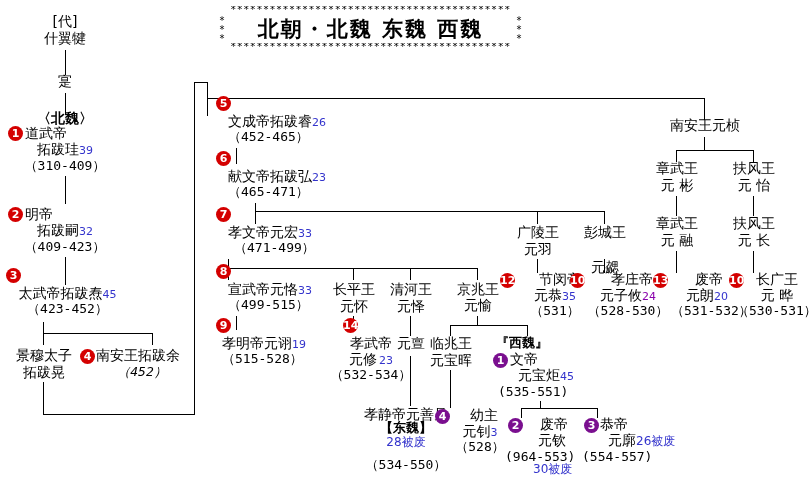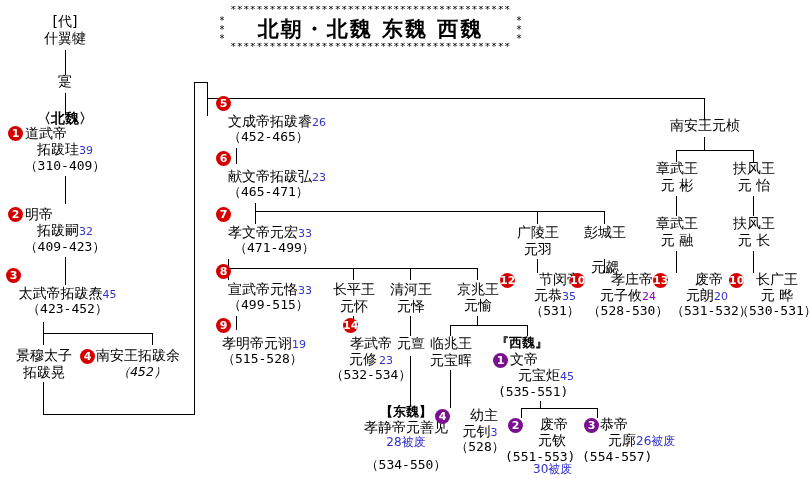--- a/index.html
+++ b/index.html
@@ -224,22 +224,22 @@
     <span class="ln name" style="margin-top:3px;">元怿</span>
   </div>
   <div class="l lv" style="left:410px;top:316px;height:20px;"></div>
 
   <div class="node ctr" style="left:376px;top:336px;width:70px;">
     <span class="ln name">元亶</span>
   </div>
   <div class="l lv" style="left:410px;top:356px;height:50px;"></div>
 
   <div class="node ctr" style="left:336px;top:405px;width:140px;">
+    <span class="ln name" style="margin-top:2px;">孝静帝元善见</span>
     <span class="ln name sm" style="font-weight:bold;">【东魏】</span>
-    <span class="ln name" style="margin-top:2px;">孝静帝元善见</span>
     <span class="ln deposed" style="margin-top:2px;">28被废</span>
     <span class="ln reign" style="margin-top:10px;">（534-550）</span>
   </div>
 
   <div class="node ctr" style="left:443px;top:282px;width:70px;">
     <span class="ln name">京兆王</span>
     <span class="ln name" style="margin-top:2px;">元愉</span>
   </div>
   <div class="l lv" style="left:477px;top:316px;height:10px;"></div>
   <div class="l lh" style="left:450px;top:325px;width:78px;"></div>
@@ -275,21 +275,21 @@
   <div class="l lh" style="left:521px;top:408px;width:77px;"></div>
   <div class="l lv" style="left:521px;top:408px;height:10px;"></div>
   <div class="l lv" style="left:597px;top:408px;height:10px;"></div>
 
   <span class="num purple float" style="left:508px;top:418px;">2</span>
   <div class="node ctr" style="left:523px;top:417px;width:58px;">
     <span class="ln name" style="padding-left:4px;">废帝</span>
     <span class="ln name" style="margin-top:2px;">元钦</span>
   </div>
   <div class="node" style="left:505px;top:450px;width:80px;">
-    <span class="ln reign">(551-553)</span>
+    <span class="ln reign">(964-553)</span>
   </div>
   <div class="node" style="left:533px;top:463px;width:90px;">
     <span class="ln deposed">30被废</span>
   </div>
 
   <span class="num purple float" style="left:584px;top:418px;">3</span>
   <div class="node" style="left:600px;top:417px;width:90px;">
     <span class="ln name">恭帝</span>
     <span class="ln name" style="margin-top:2px;padding-left:8px;"><span>元廓</span><span class="deposed">26被废</span></span>
   </div>

